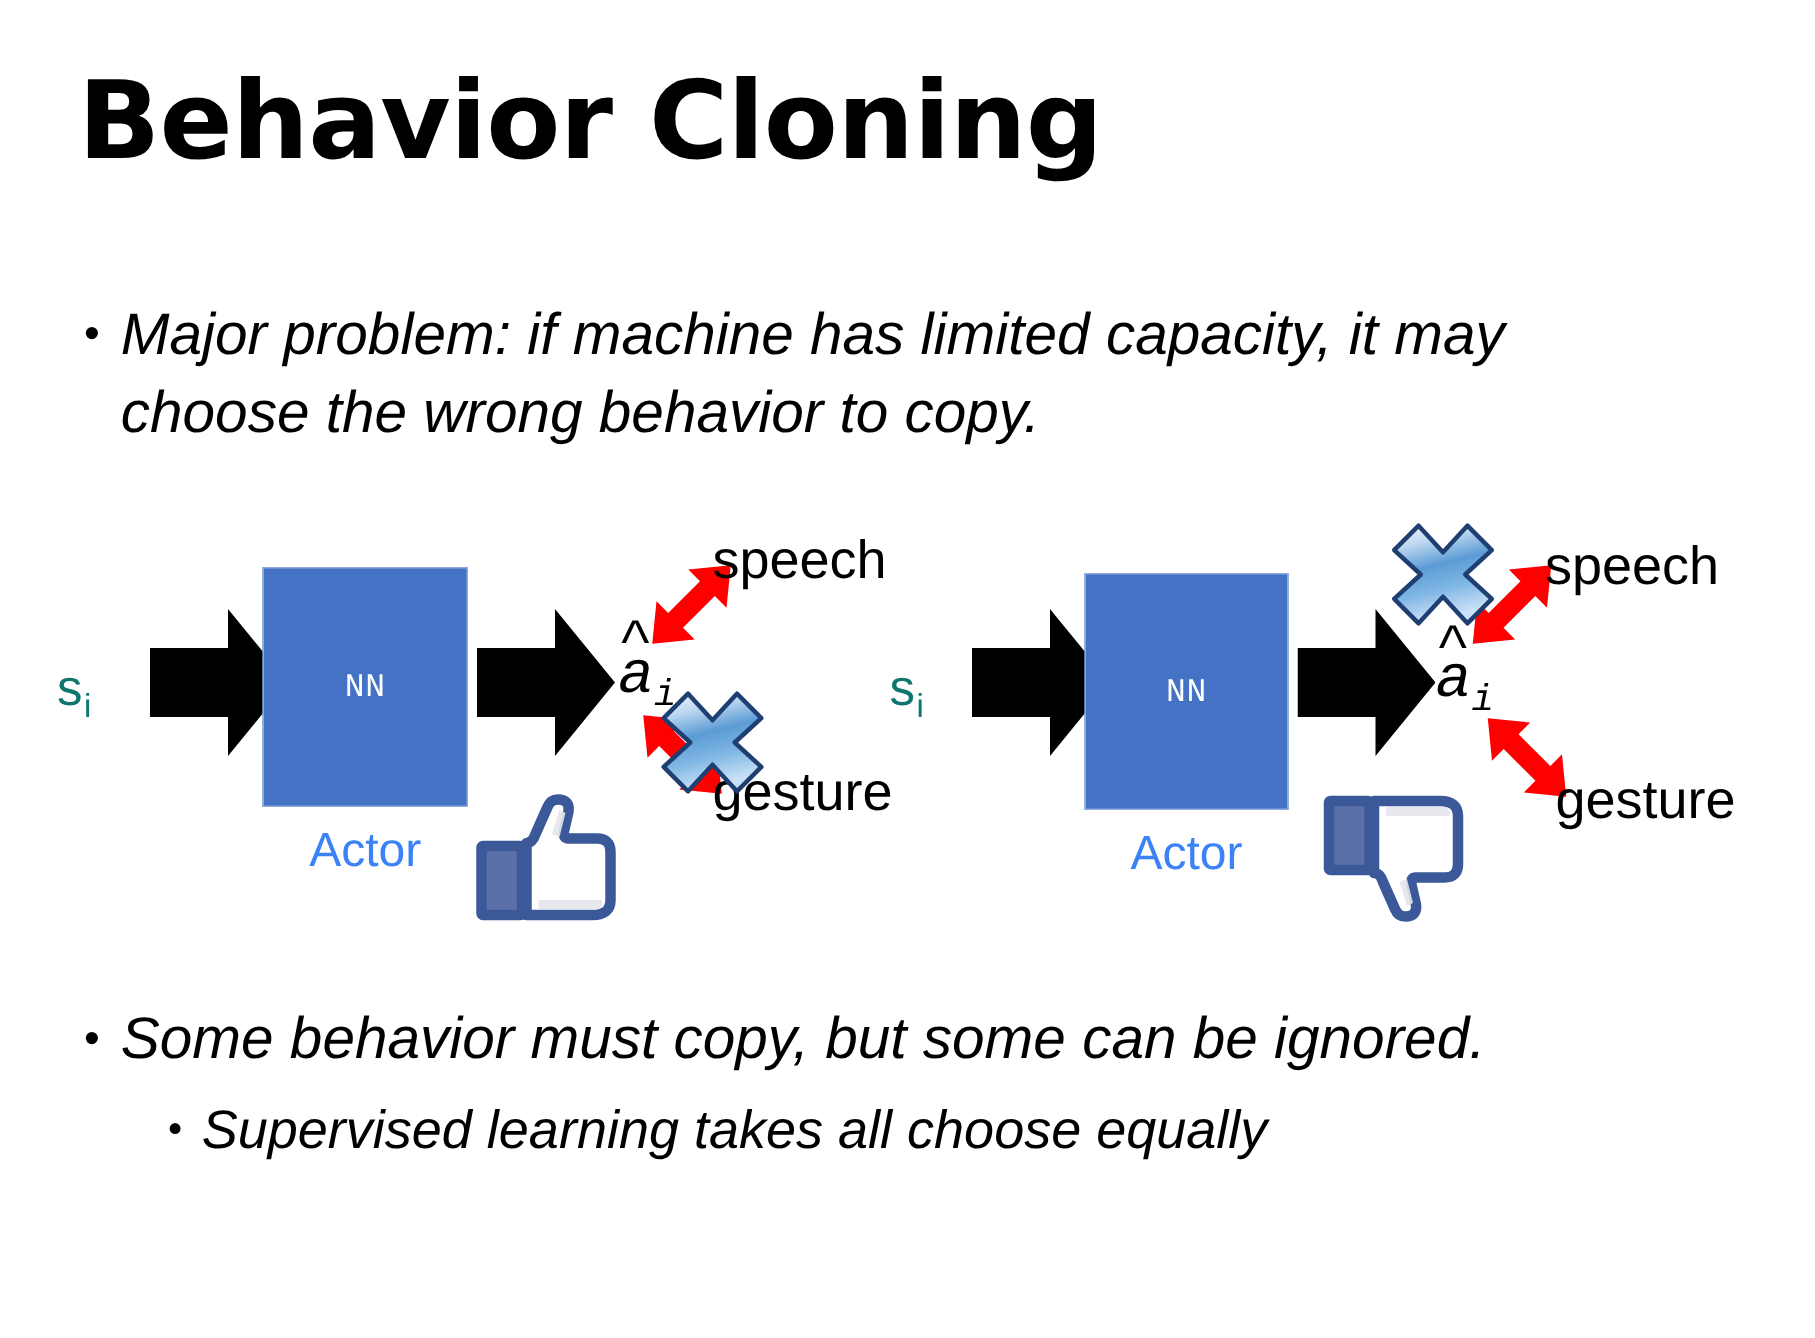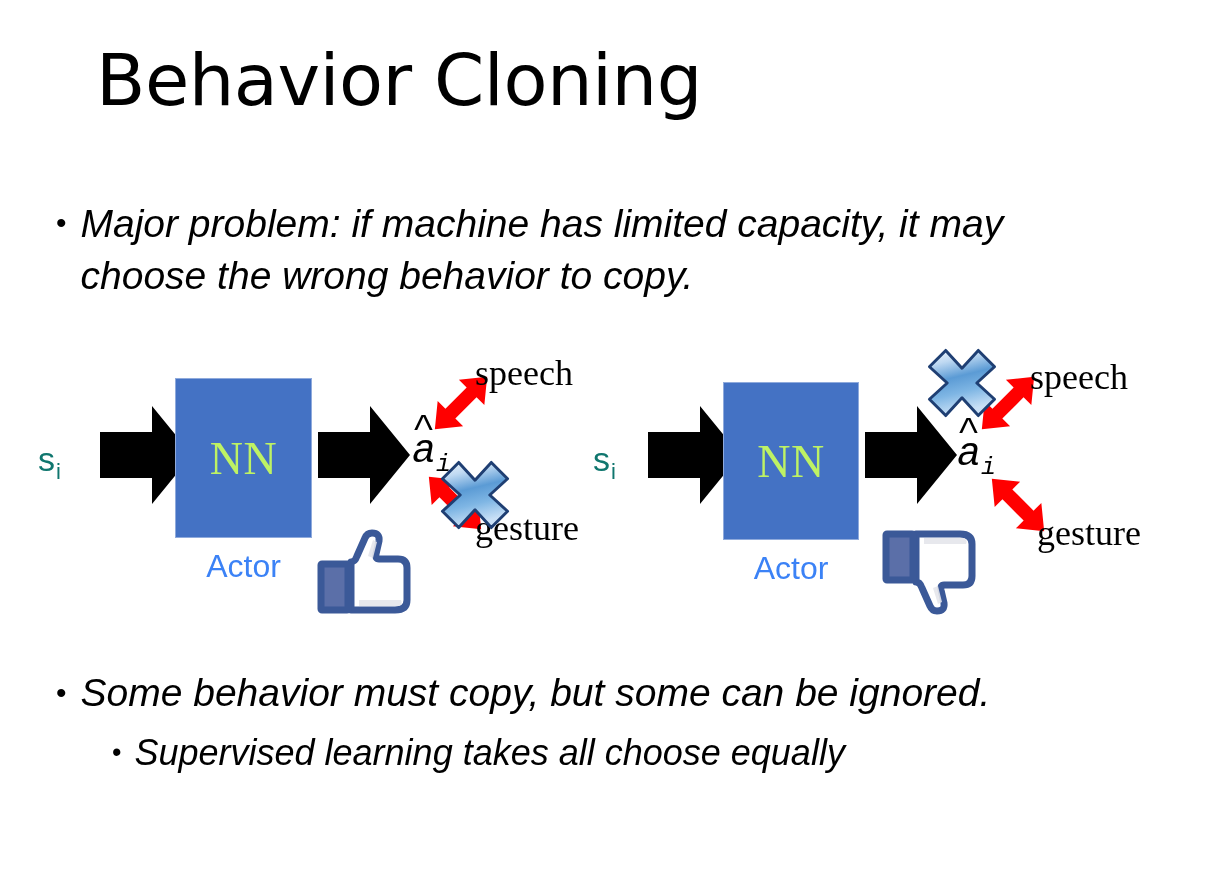--- a/index.html
+++ b/index.html
@@ -20,26 +20,25 @@
     overflow: hidden;
   }
 
   
   .slide-title {
     position: absolute;
     left: 52px;
     top: 44px;
     font-family: "DejaVu Sans", sans-serif;
     font-size: 72px;
-    font-weight: 400;
+    font-weight: 700;
     letter-spacing: -0.5px;
     line-height: 1.0;
     color: #000000;
     white-space: nowrap;
-    margin-left: 44px;
   }
 
   
   .bullet-block {
     position: absolute;
     font-family: "Liberation Sans", sans-serif;
     color: #000000;
   }
   .bullet-row {
     display: flex;
@@ -107,23 +106,23 @@
   .nn-box {
     position: absolute;
     background: #4472C4;
     border: 1px solid #8FAADC;
     box-sizing: border-box;
     display: flex;
     align-items: center;
     justify-content: center;
   }
   .nn-box span {
-    color: #bef264;
-    font-family: Liberation Serif, serif;
-    font-size: 46px;
+    color: #ffffff;
+    font-family: Liberation Mono, monospace;
+    font-size: 22px;
     letter-spacing: 0.5px;
   }
 
   .actor-label {
     position: absolute;
     font-family: Liberation Sans, sans-serif;
     font-size: 32px;
     color: #3b82f6;
     white-space: nowrap;
     text-align: center;
@@ -158,21 +157,21 @@
   }
   .action-label .sub {
     font-size: 0.62em;
     vertical-align: sub;
     font-style: italic;
     margin-left: 0px;
   }
 
   .out-label {
     position: absolute;
-    font-family: Liberation Serif, serif;
+    font-family: Liberation Sans, sans-serif;
     font-size: 36px;
     color: #000000;
     white-space: nowrap;
   }
 
   .red-arrow { position: absolute; }
   .blue-x    { position: absolute; }
   .thumb     { position: absolute; }
 </style>
 </head>

